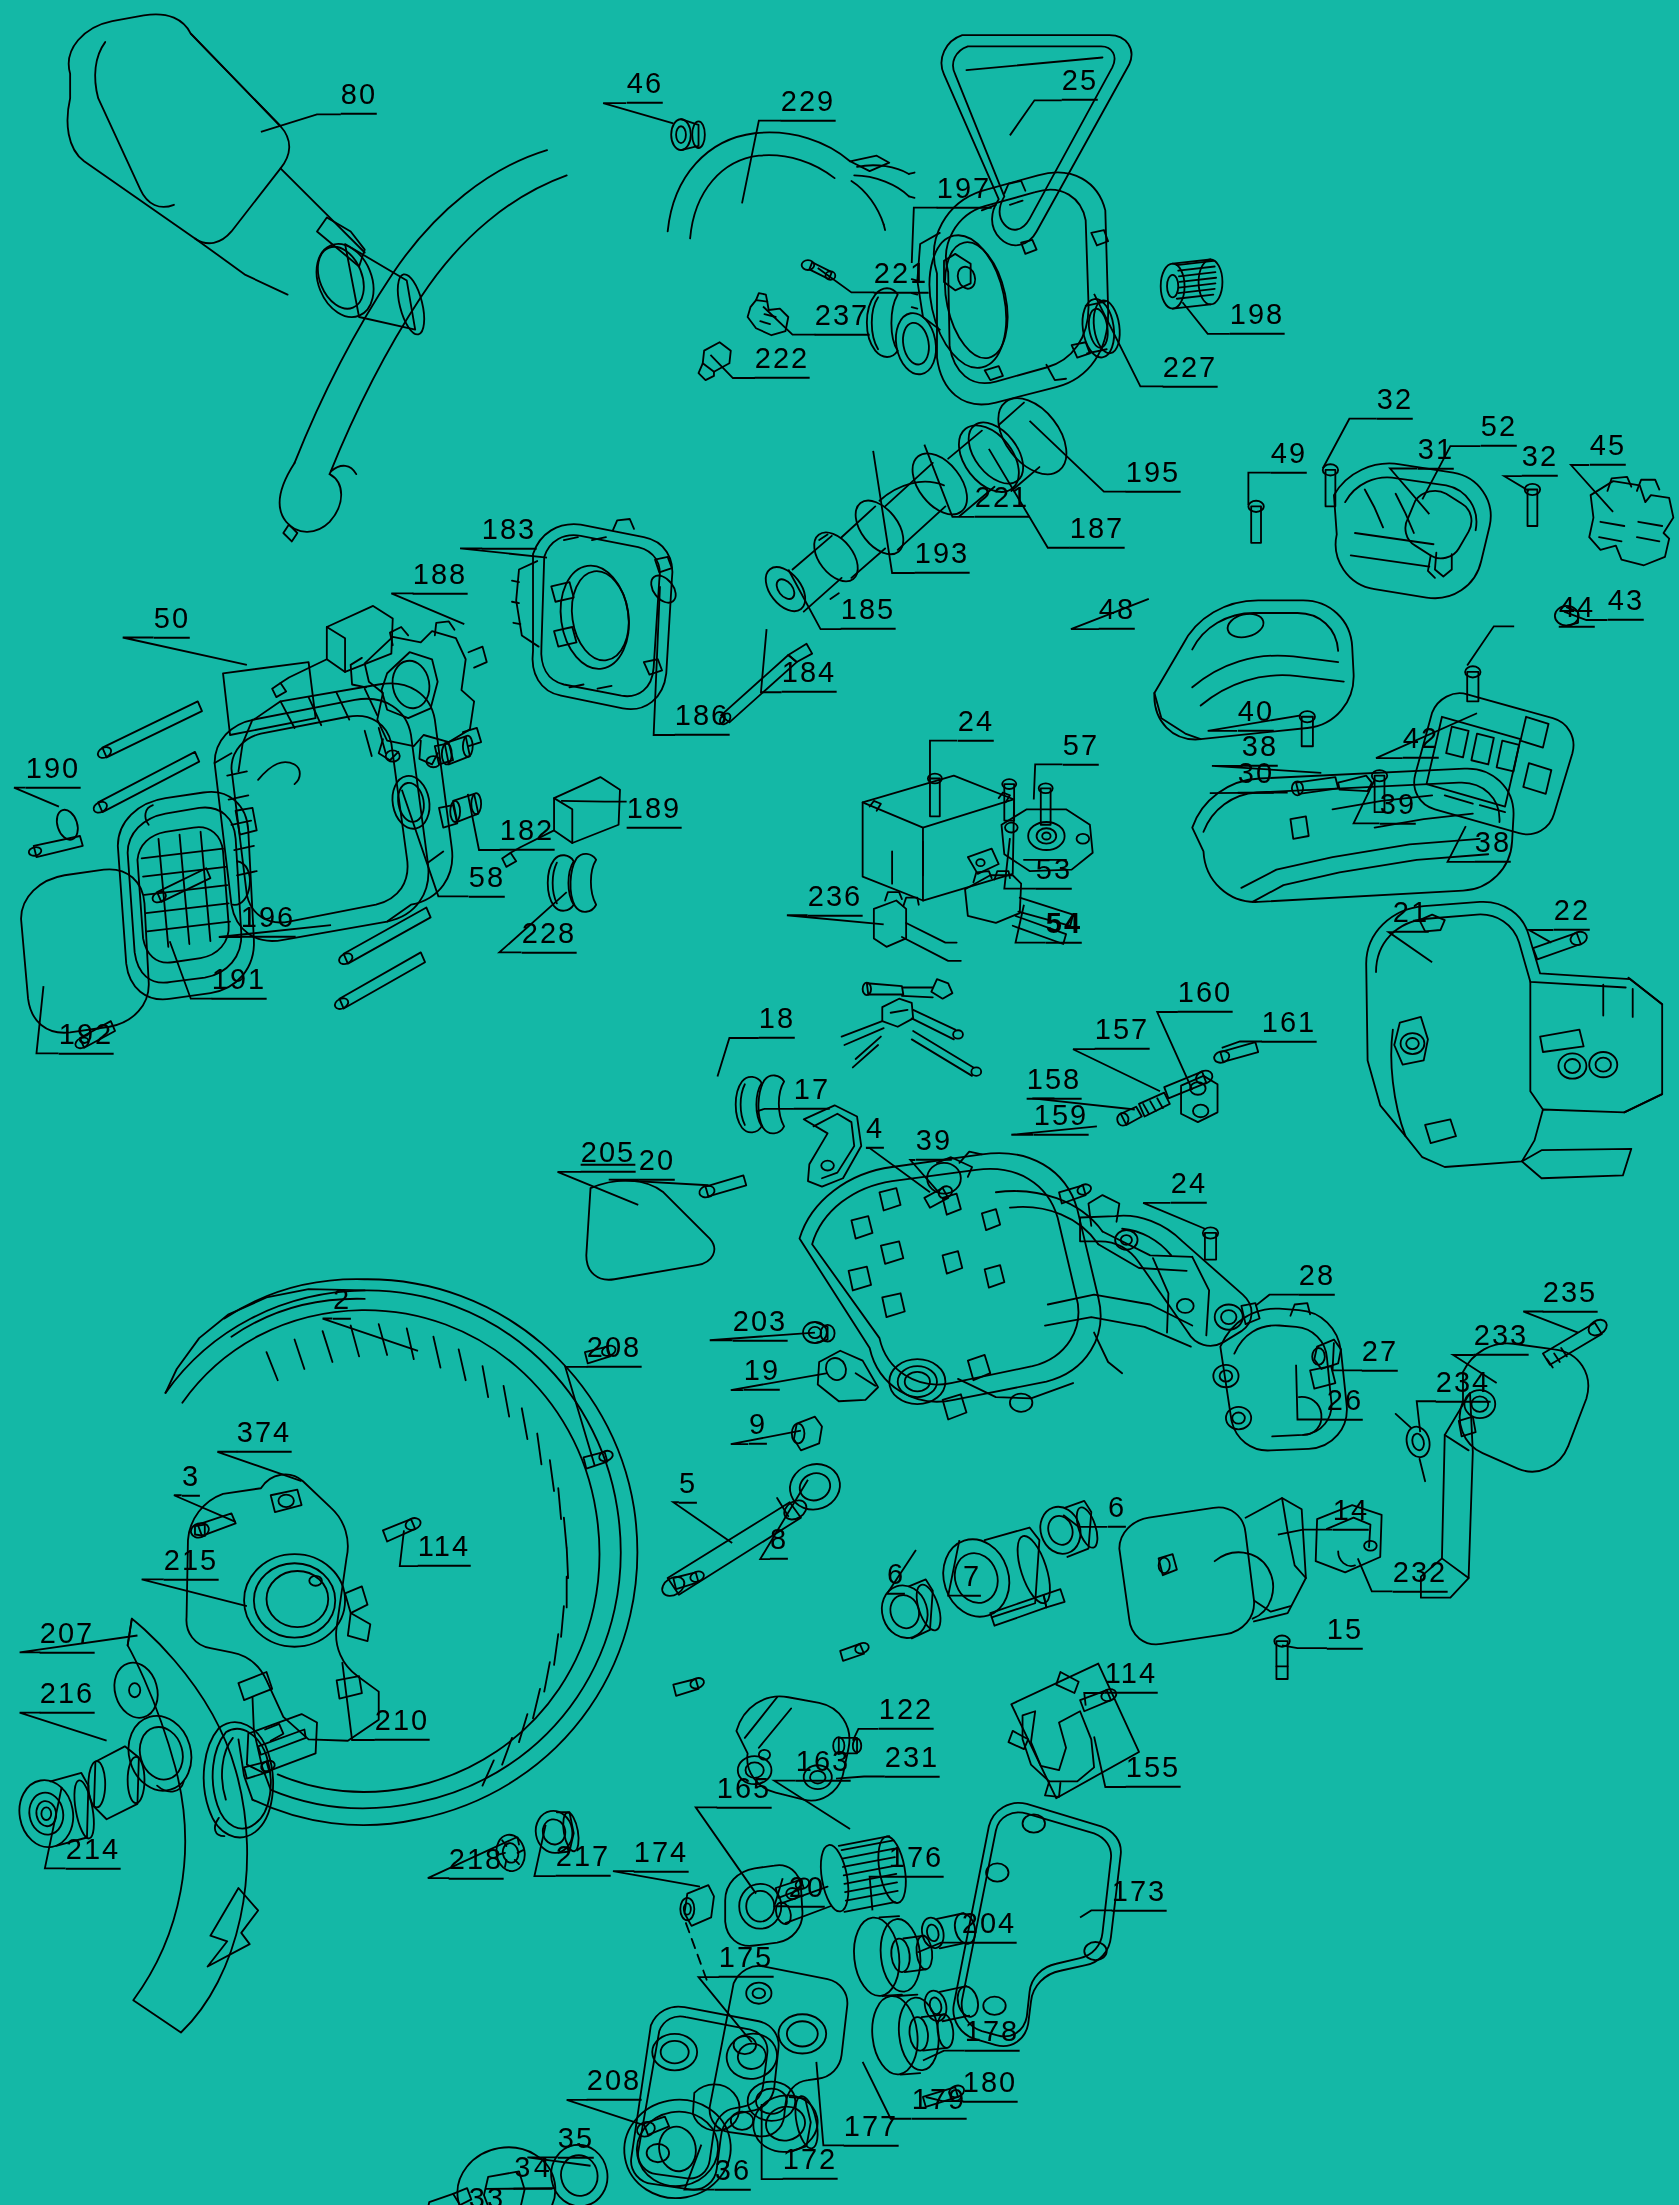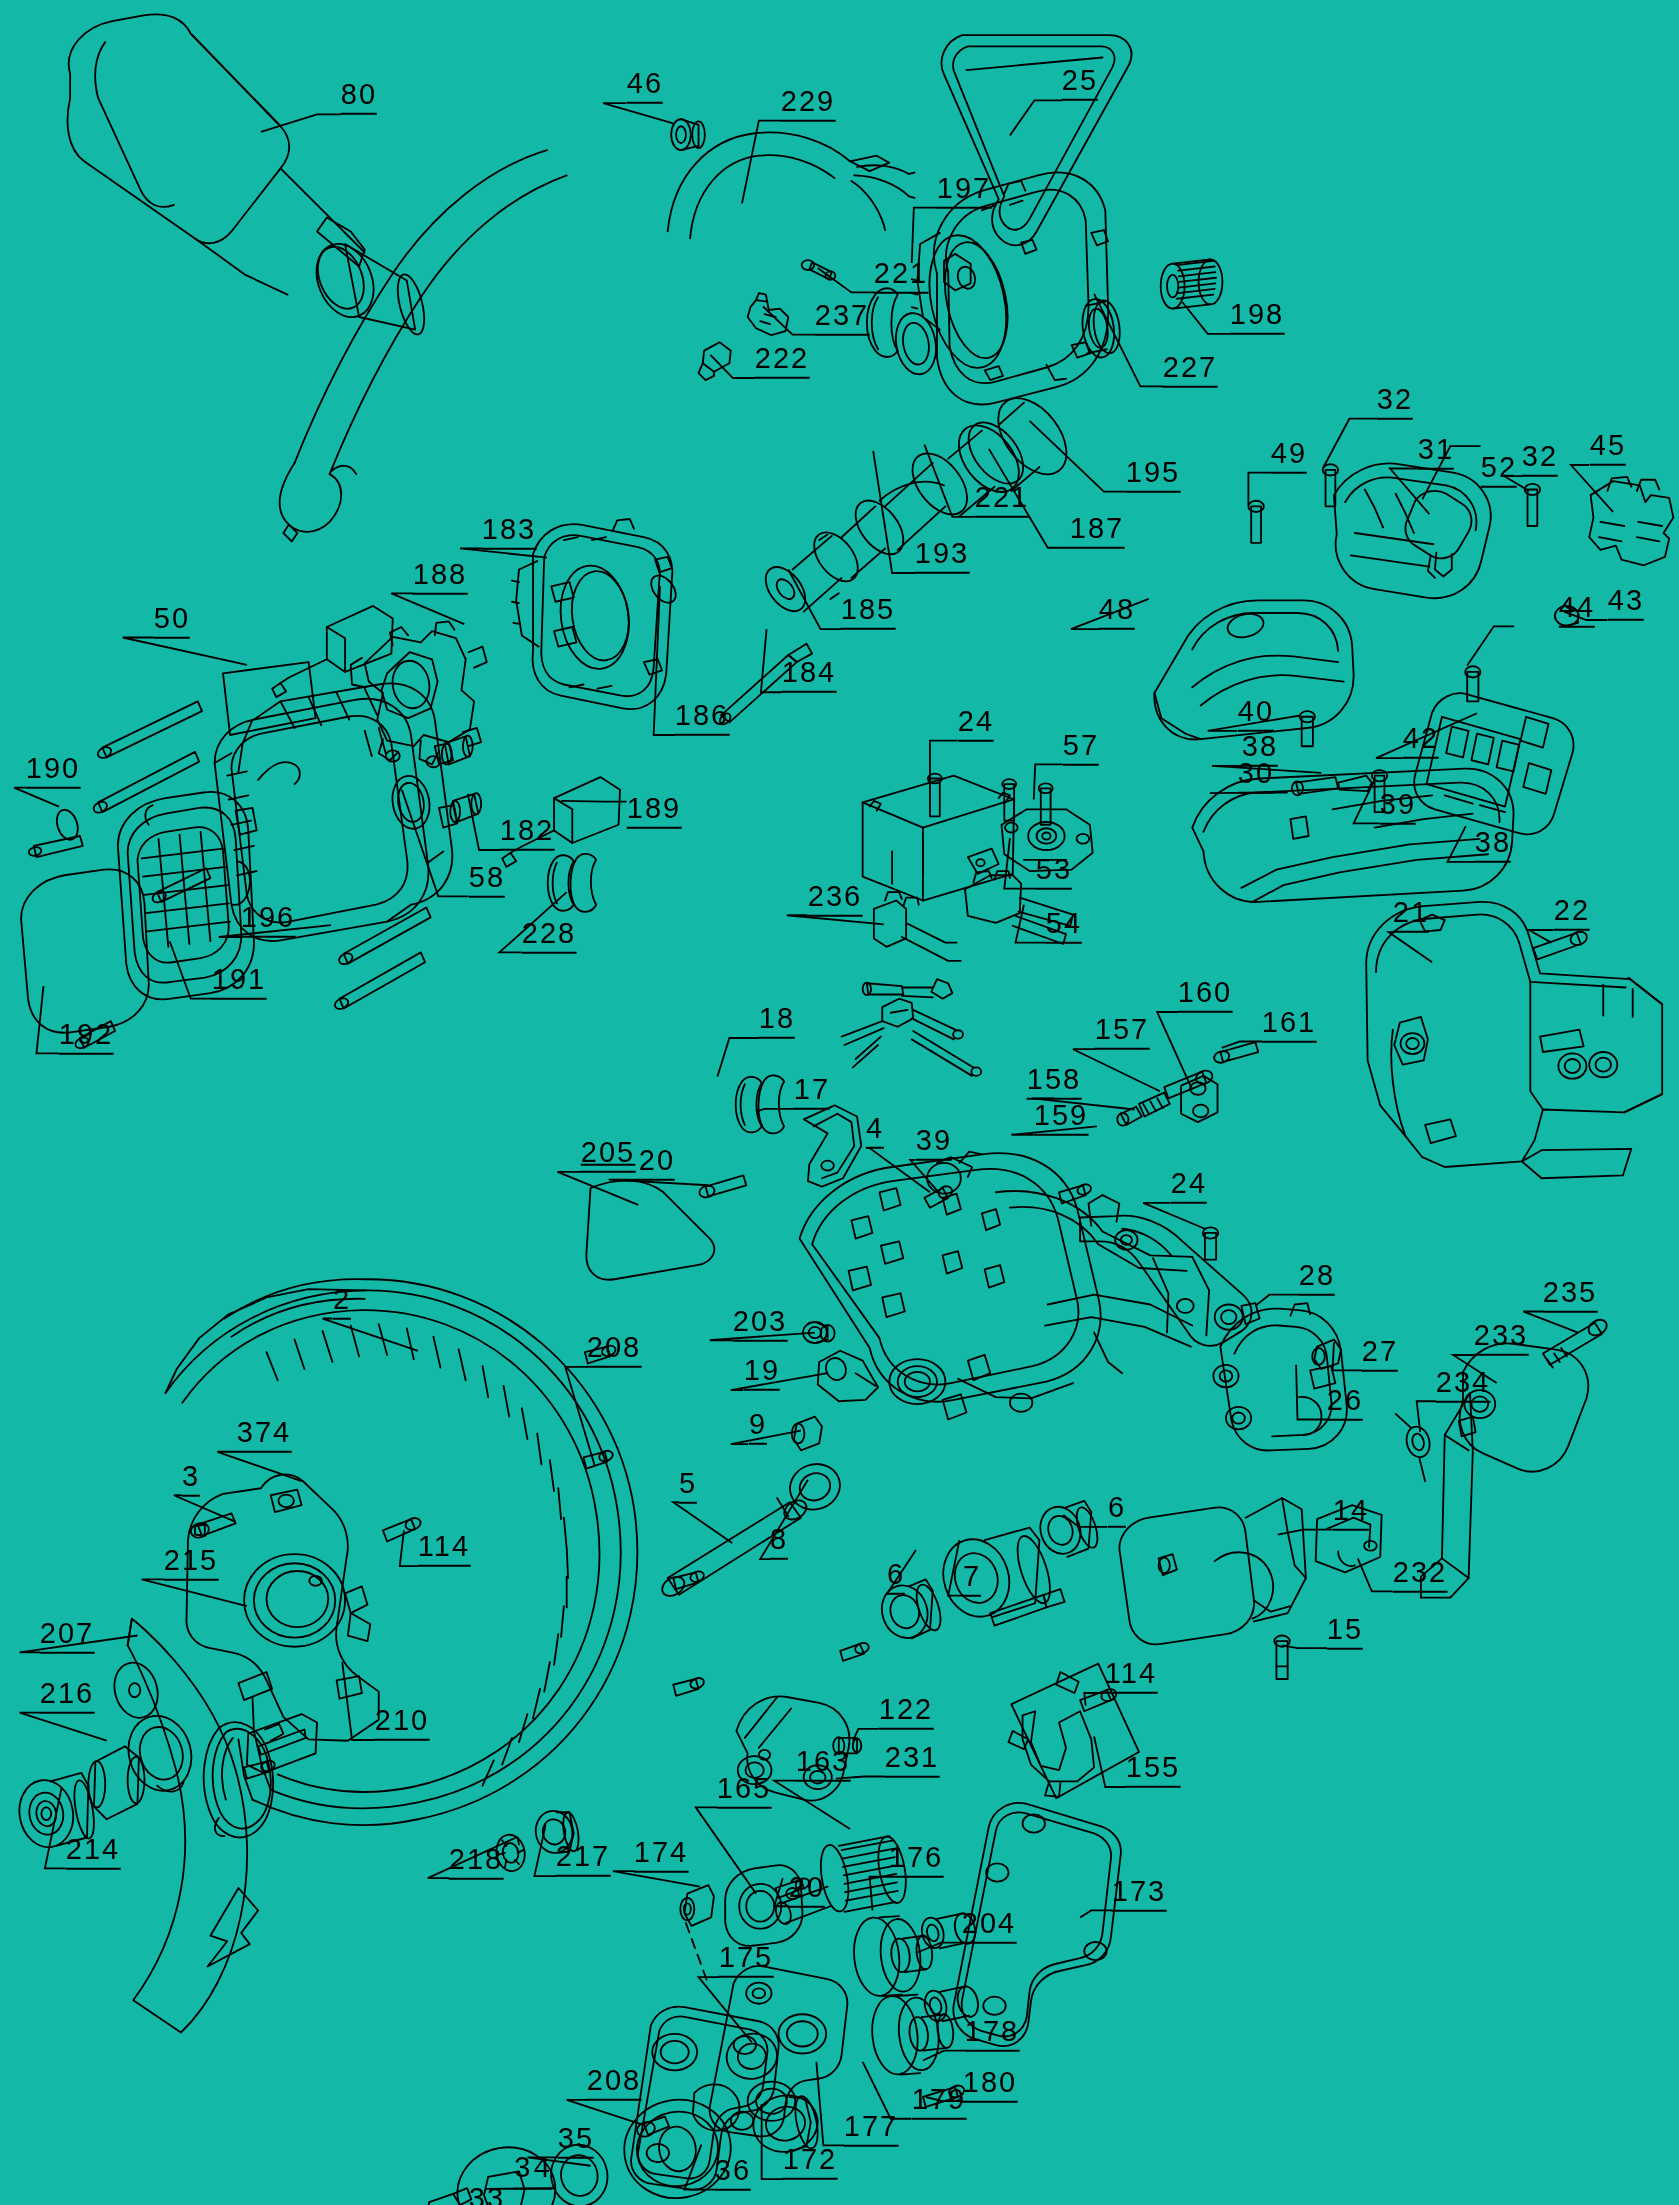--- a/index.html
+++ b/index.html
@@ -1177,21 +1177,21 @@
       <div class="callout" style="left: 901px; top: 276px;">221</div>
       <div class="callout" style="left: 842px; top: 318px;">237</div>
       <div class="callout" style="left: 782px; top: 361px;">222</div>
       <div class="callout" style="left: 1257px; top: 317px;">198</div>
       <div class="callout" style="left: 1190px; top: 370px;">227</div>
       <div class="callout" style="left: 1153px; top: 475px;">195</div>
       <div class="callout" style="left: 1002px; top: 500px;">221</div>
       <div class="callout" style="left: 1097px; top: 531px;">187</div>
       <div class="callout" style="left: 942px; top: 556px;">193</div>
       <div class="callout" style="left: 1395px; top: 402px;">32</div>
-      <div class="callout" style="left: 1499px; top: 429px; margin-top: 41px;">52</div>
+      <div class="callout" style="left: 1499px; top: 429px;">52</div>
       <div class="callout" style="left: 1540px; top: 459px;">32</div>
       <div class="callout" style="left: 1608px; top: 448px;">45</div>
       <div class="callout" style="left: 1289px; top: 456px;">49</div>
       <div class="callout" style="left: 1436px; top: 452px;">31</div>
       <div class="callout" style="left: 1117px; top: 612px;">48</div>
       <div class="callout" style="left: 1533px; top: 610px; margin-left: 44px;">44</div>
       <div class="callout" style="left: 1626px; top: 603px;">43</div>
       <div class="callout" style="left: 1256px; top: 714px;">40</div>
       <div class="callout" style="left: 1260px; top: 749px;">38</div>
       <div class="callout" style="left: 1421px; top: 741px;">42</div>
@@ -1208,21 +1208,21 @@
       <div class="callout" style="left: 654px; top: 785px; margin-top: 26px;">189</div>
       <div class="callout" style="left: 527px; top: 833px;">182</div>
       <div class="callout" style="left: 487px; top: 880px;">58</div>
       <div class="callout" style="left: 268px; top: 920px;">196</div>
       <div class="callout" style="left: 239px; top: 982px;">191</div>
       <div class="callout" style="left: 86px; top: 1037px;">192</div>
       <div class="callout" style="left: 549px; top: 936px;">228</div>
       <div class="callout" style="left: 976px; top: 724px;">24</div>
       <div class="callout" style="left: 1081px; top: 748px;">57</div>
       <div class="callout" style="left: 1054px; top: 872px;">53</div>
-      <div class="callout" style="left: 1064px; top: 926px;">54</div>
+      <div class="callout" style="left: 1064px; top: 926px; font-weight: bold;">54</div>
       <div class="callout" style="left: 835px; top: 899px;">236</div>
       <div class="callout" style="left: 777px; top: 1021px;">18</div>
       <div class="callout" style="left: 812px; top: 1092px;">17</div>
       <div class="callout" style="left: 657px; top: 1163px;">20</div>
       <div class="callout" style="left: 1122px; top: 1032px;">157</div>
       <div class="callout" style="left: 1054px; top: 1082px;">158</div>
       <div class="callout" style="left: 1061px; top: 1118px;">159</div>
       <div class="callout" style="left: 1205px; top: 995px;">160</div>
       <div class="callout" style="left: 1289px; top: 1025px;">161</div>
       <div class="callout" style="left: 875px; top: 1131px;">4</div>

